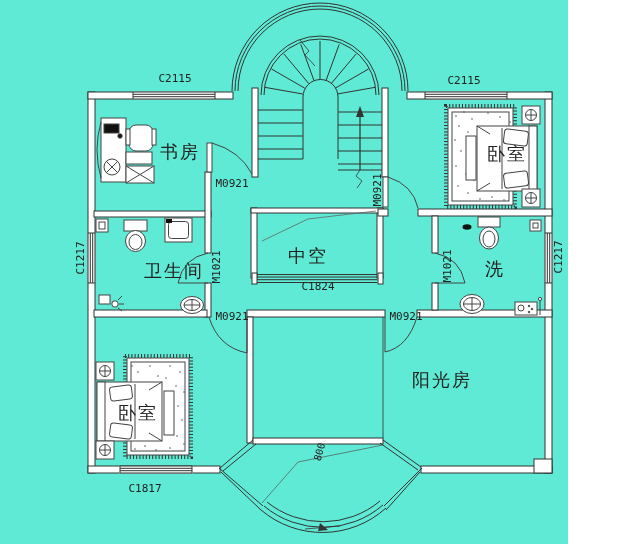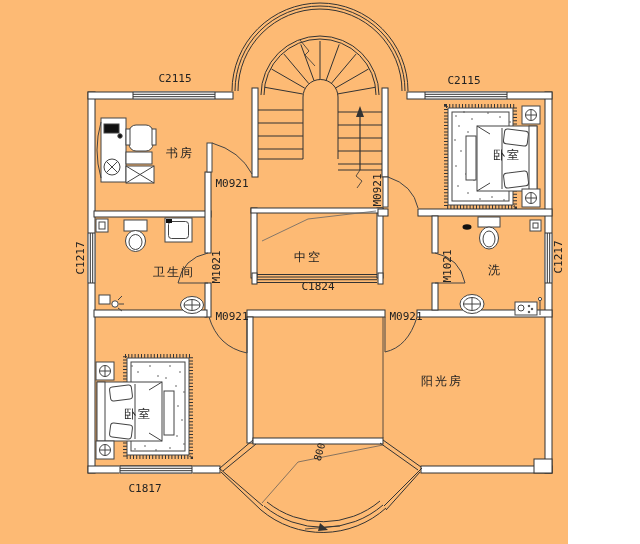--- a/index.html
+++ b/index.html
@@ -1,22 +1,22 @@
 <!DOCTYPE html>
 <html><head>
 <meta charset="utf-8">
 <style>
   html,body{margin:0;padding:0;background:#fff;}
-  .stage{position:relative;width:568px;height:544px;background:#fdba74;overflow:hidden;
+  .stage{position:relative;width:568px;height:544px;background:#5eead4;overflow:hidden;
          font-family:"DejaVu Sans",sans-serif;}
   .stage svg{position:absolute;left:0;top:0;}
   .lbl{position:absolute;transform:translate(-50%,-50%);
        font-family:"DejaVu Sans Mono","Liberation Mono",monospace;
        font-size:11px;color:#222;white-space:nowrap;z-index:3;line-height:1;}
-  .room{font-family:Liberation Serif, serif;font-size:12px;letter-spacing:2px;color:#222;}
+  .room{font-family:Liberation Mono, monospace;font-size:18px;letter-spacing:2px;color:#222;}
   .rot{transform:translate(-50%,-50%) rotate(-90deg);}
   .rot800{transform:translate(-50%,-50%) rotate(-75deg);font-size:10px;}
   .watermark{position:absolute;left:322px;top:264px;transform:translate(-50%,-50%);
        font-size:82px;font-weight:700;letter-spacing:2px;color:rgba(210,40,33,0.85);
        font-family:"DejaVu Serif","Liberation Serif",serif;white-space:nowrap;z-index:6;}
 </style>
 </head>
 <body>
 
 <div class="stage">

